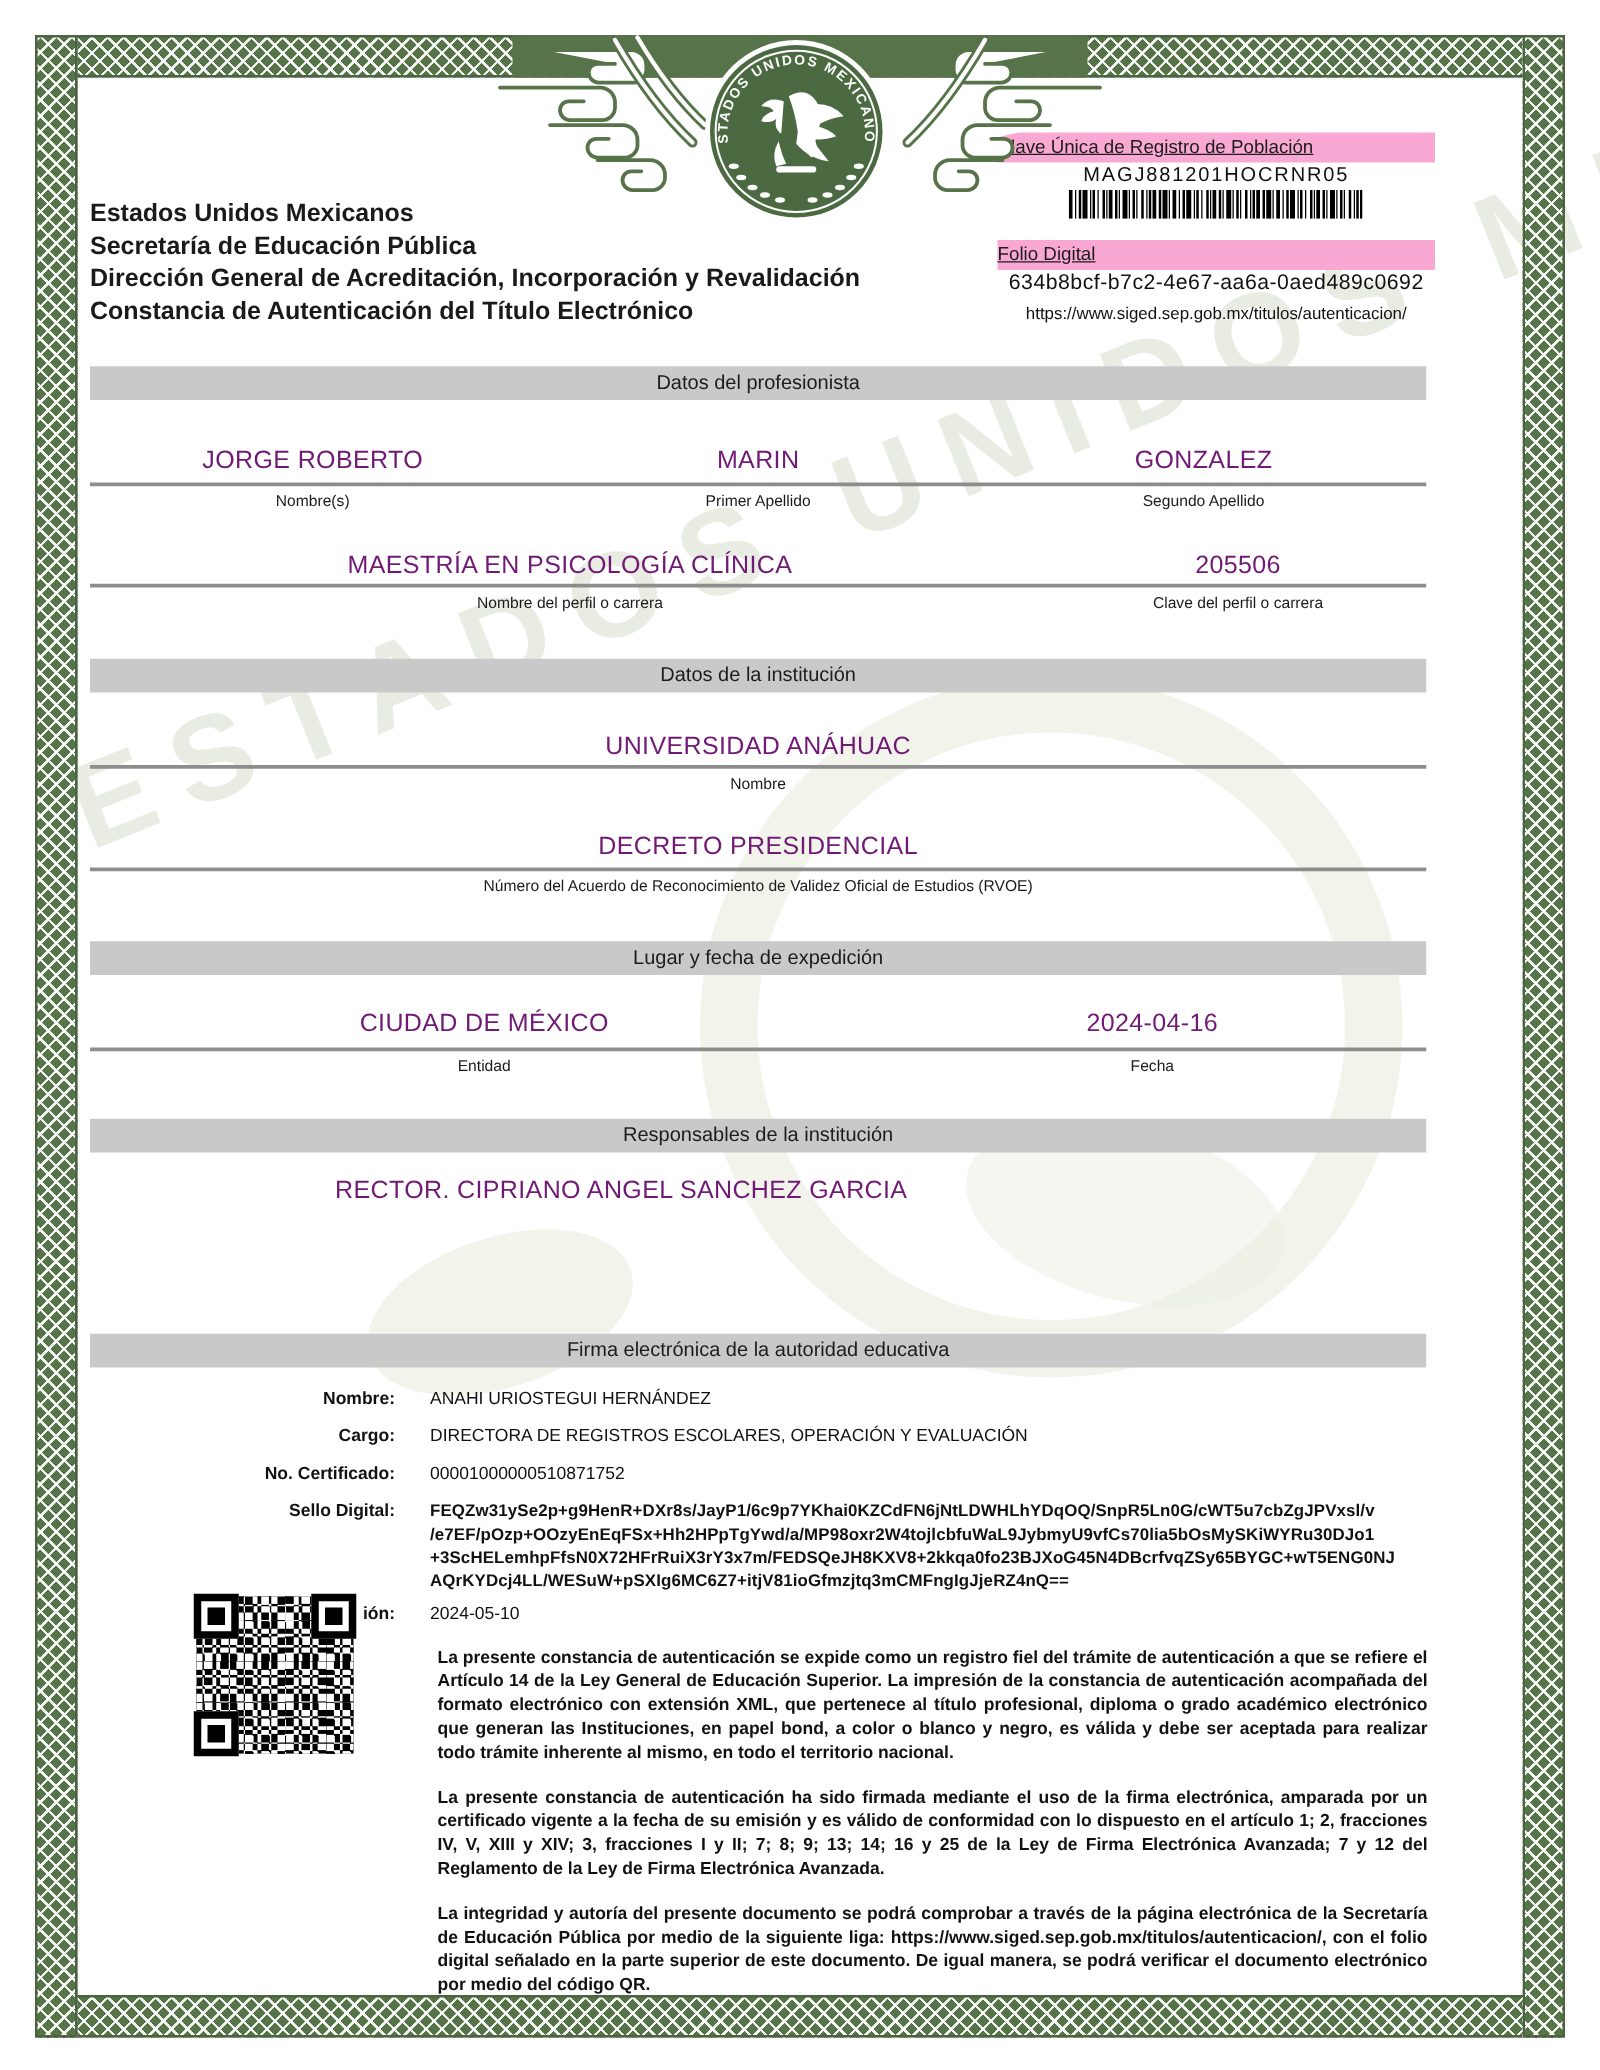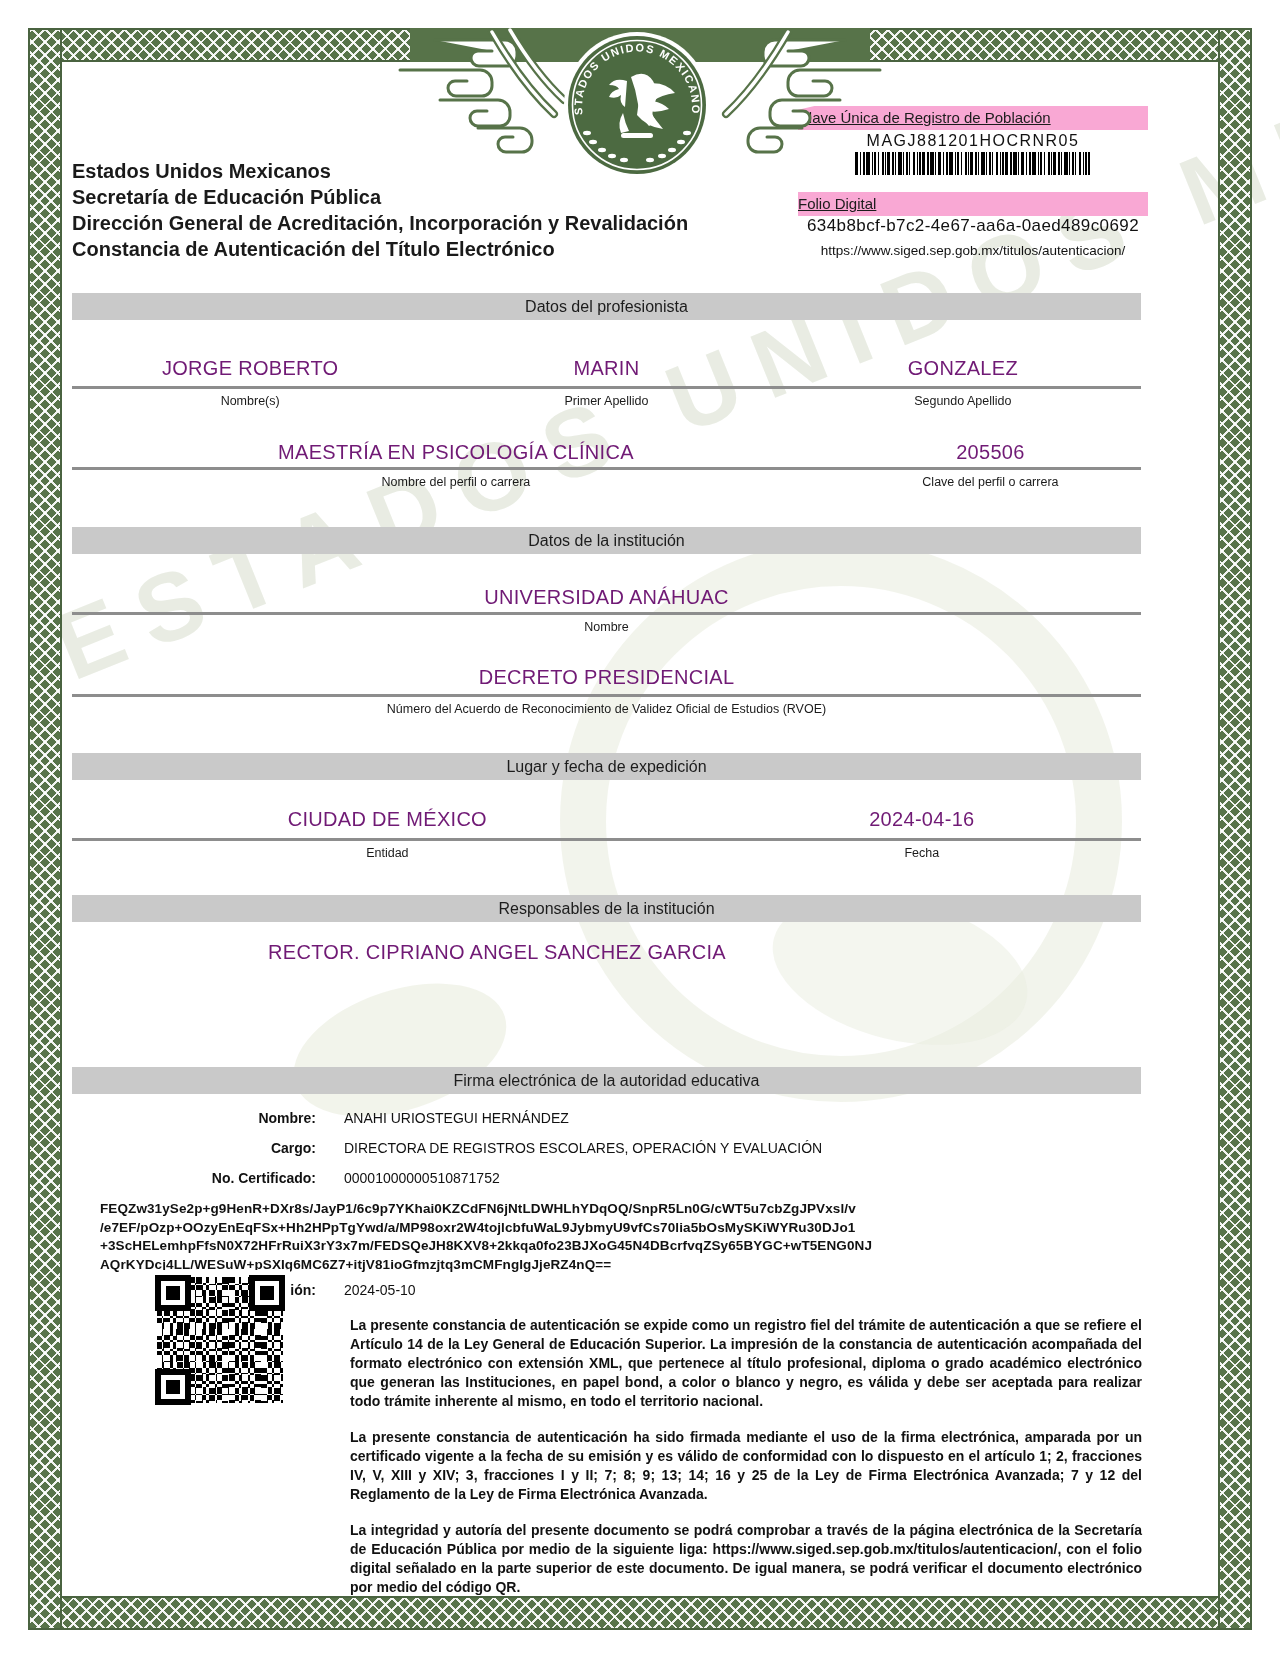--- a/index.html
+++ b/index.html
@@ -215,20 +215,21 @@
   </div>
   <div class="kv" style="top:1140px;">
     <div class="kv-label">Cargo:</div>
     <div class="kv-value">DIRECTORA DE REGISTROS ESCOLARES, OPERACIÓN Y EVALUACIÓN</div>
   </div>
   <div class="kv" style="top:1170px;">
     <div class="kv-label">No. Certificado:</div>
     <div class="kv-value">00001000000510871752</div>
   </div>
   <div class="kv" style="top:1200px;">
+    <div class="kv-label">Sello Digital:</div>
     <div class="kv-value">
       <div class="sello-line">FEQZw31ySe2p+g9HenR+DXr8s/JayP1/6c9p7YKhai0KZCdFN6jNtLDWHLhYDqOQ/SnpR5Ln0G/cWT5u7cbZgJPVxsl/v</div>
       <div class="sello-line">/e7EF/pOzp+OOzyEnEqFSx+Hh2HPpTgYwd/a/MP98oxr2W4tojlcbfuWaL9JybmyU9vfCs70lia5bOsMySKiWYRu30DJo1</div>
       <div class="sello-line">+3ScHELemhpFfsN0X72HFrRuiX3rY3x7m/FEDSQeJH8KXV8+2kkqa0fo23BJXoG45N4DBcrfvqZSy65BYGC+wT5ENG0NJ</div>
       <div class="sello-line">AQrKYDcj4LL/WESuW+pSXIg6MC6Z7+itjV81ioGfmzjtq3mCMFngIgJjeRZ4nQ==</div>
     </div>
   </div>
   <div class="kv" style="top:1282px;">
     <div class="kv-label">Fecha de Autenticación:</div>
     <div class="kv-value">2024-05-10</div>

